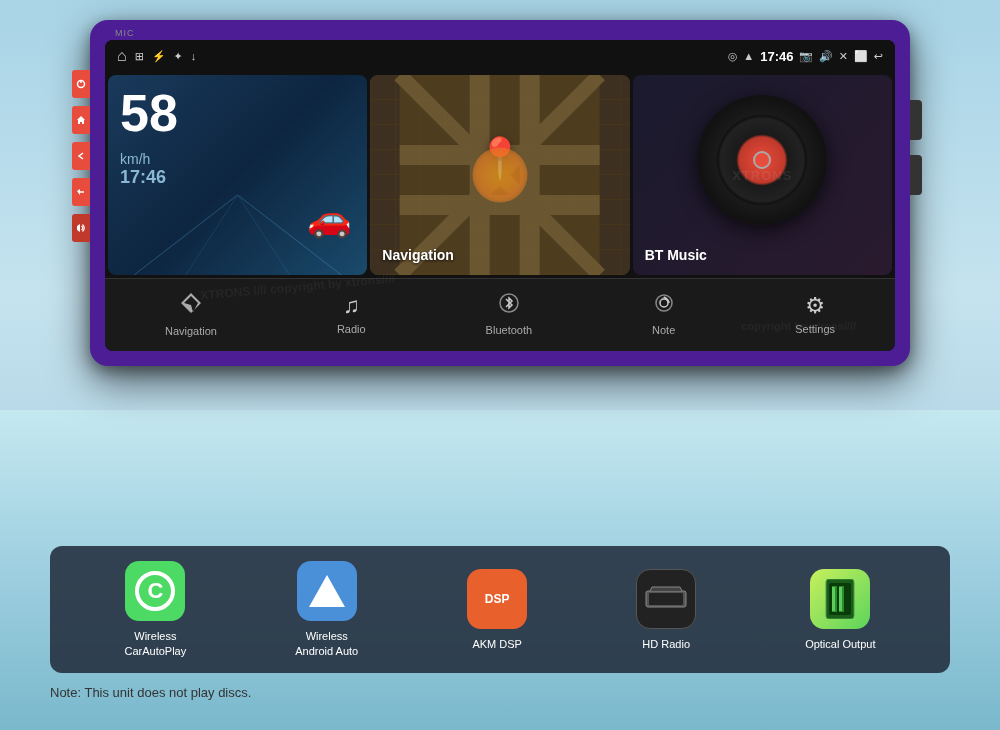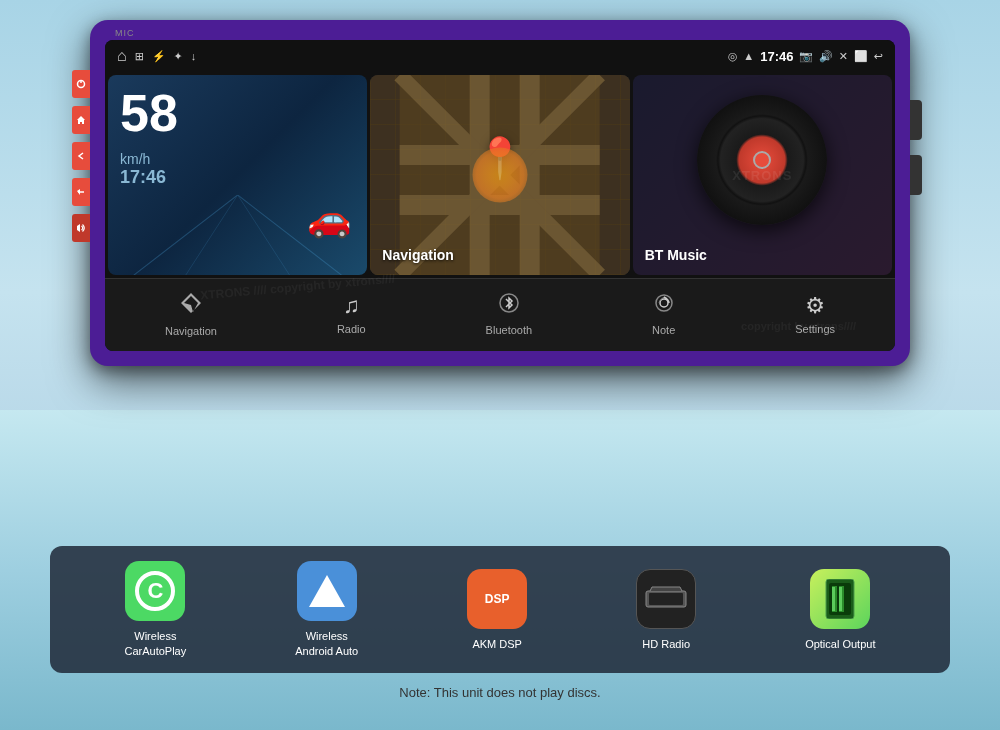--- a/index.html
+++ b/index.html
@@ -347,21 +347,20 @@
     .icon-optical { background: linear-gradient(135deg, #c8f05c, #5cd45c); }
 
     .feature-label {
       color: white;
       font-size: 11px;
       text-align: center;
       line-height: 1.3;
     }
 
     .note-text {
-      text-align: center;
       color: #333;
       font-size: 13px;
     }
 
     
     .carplay-c {
       width: 40px;
       height: 40px;
       border-radius: 50%;
       border: 4px solid white;

